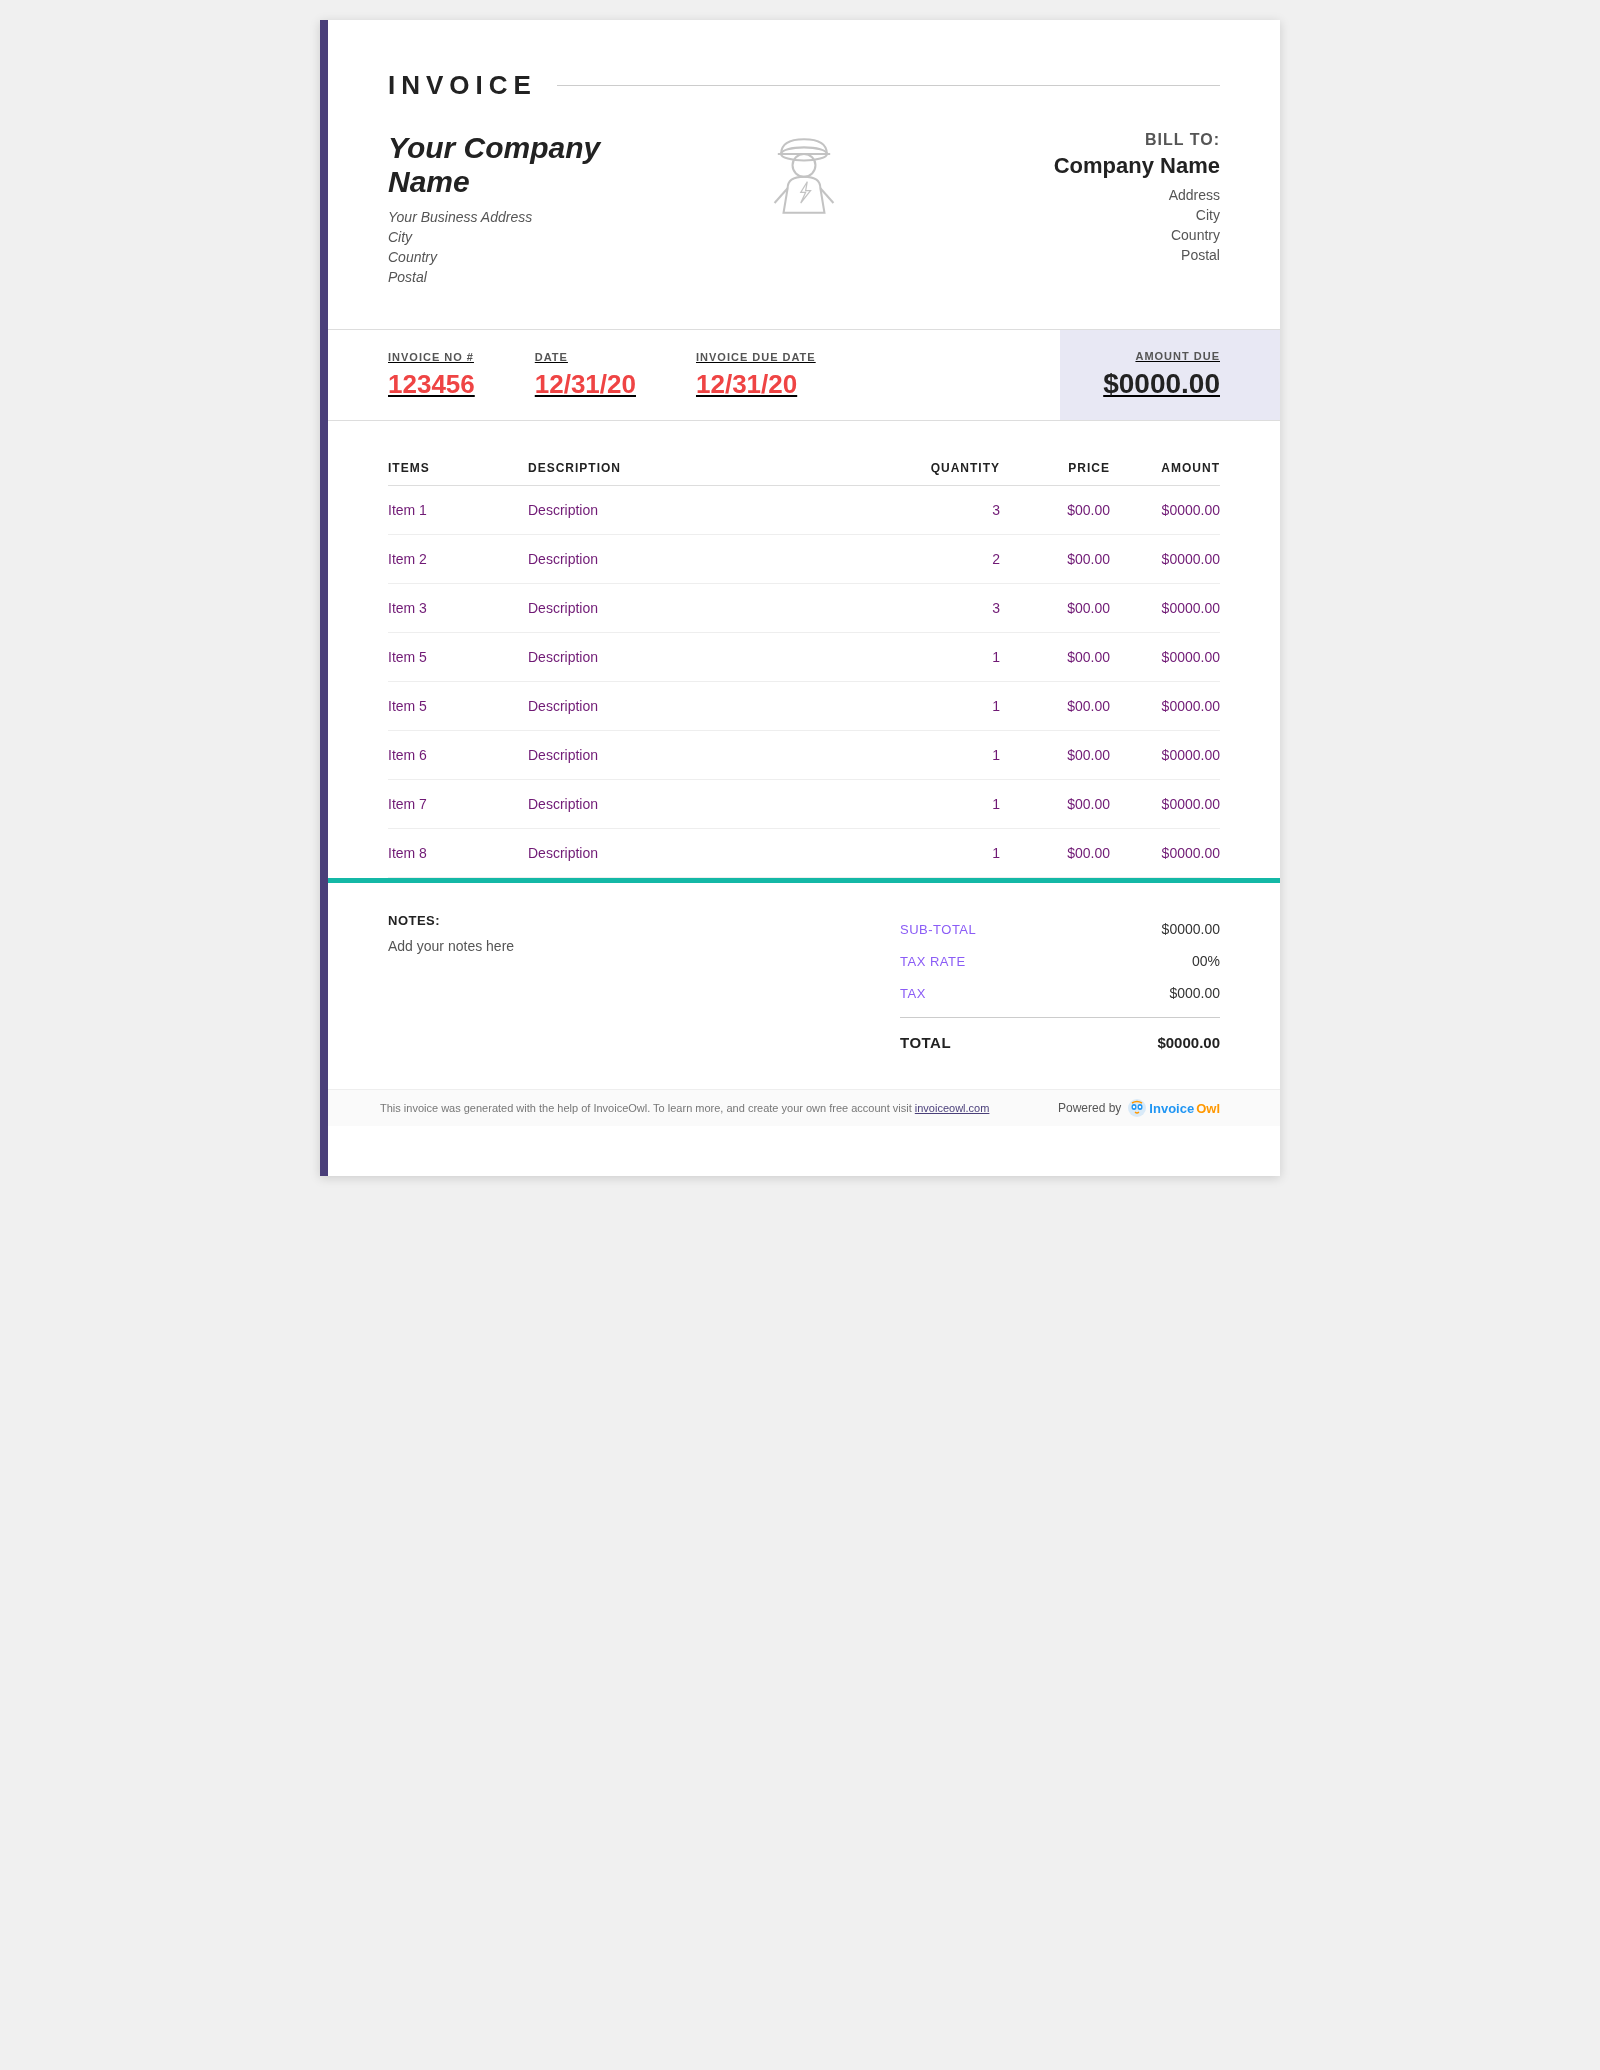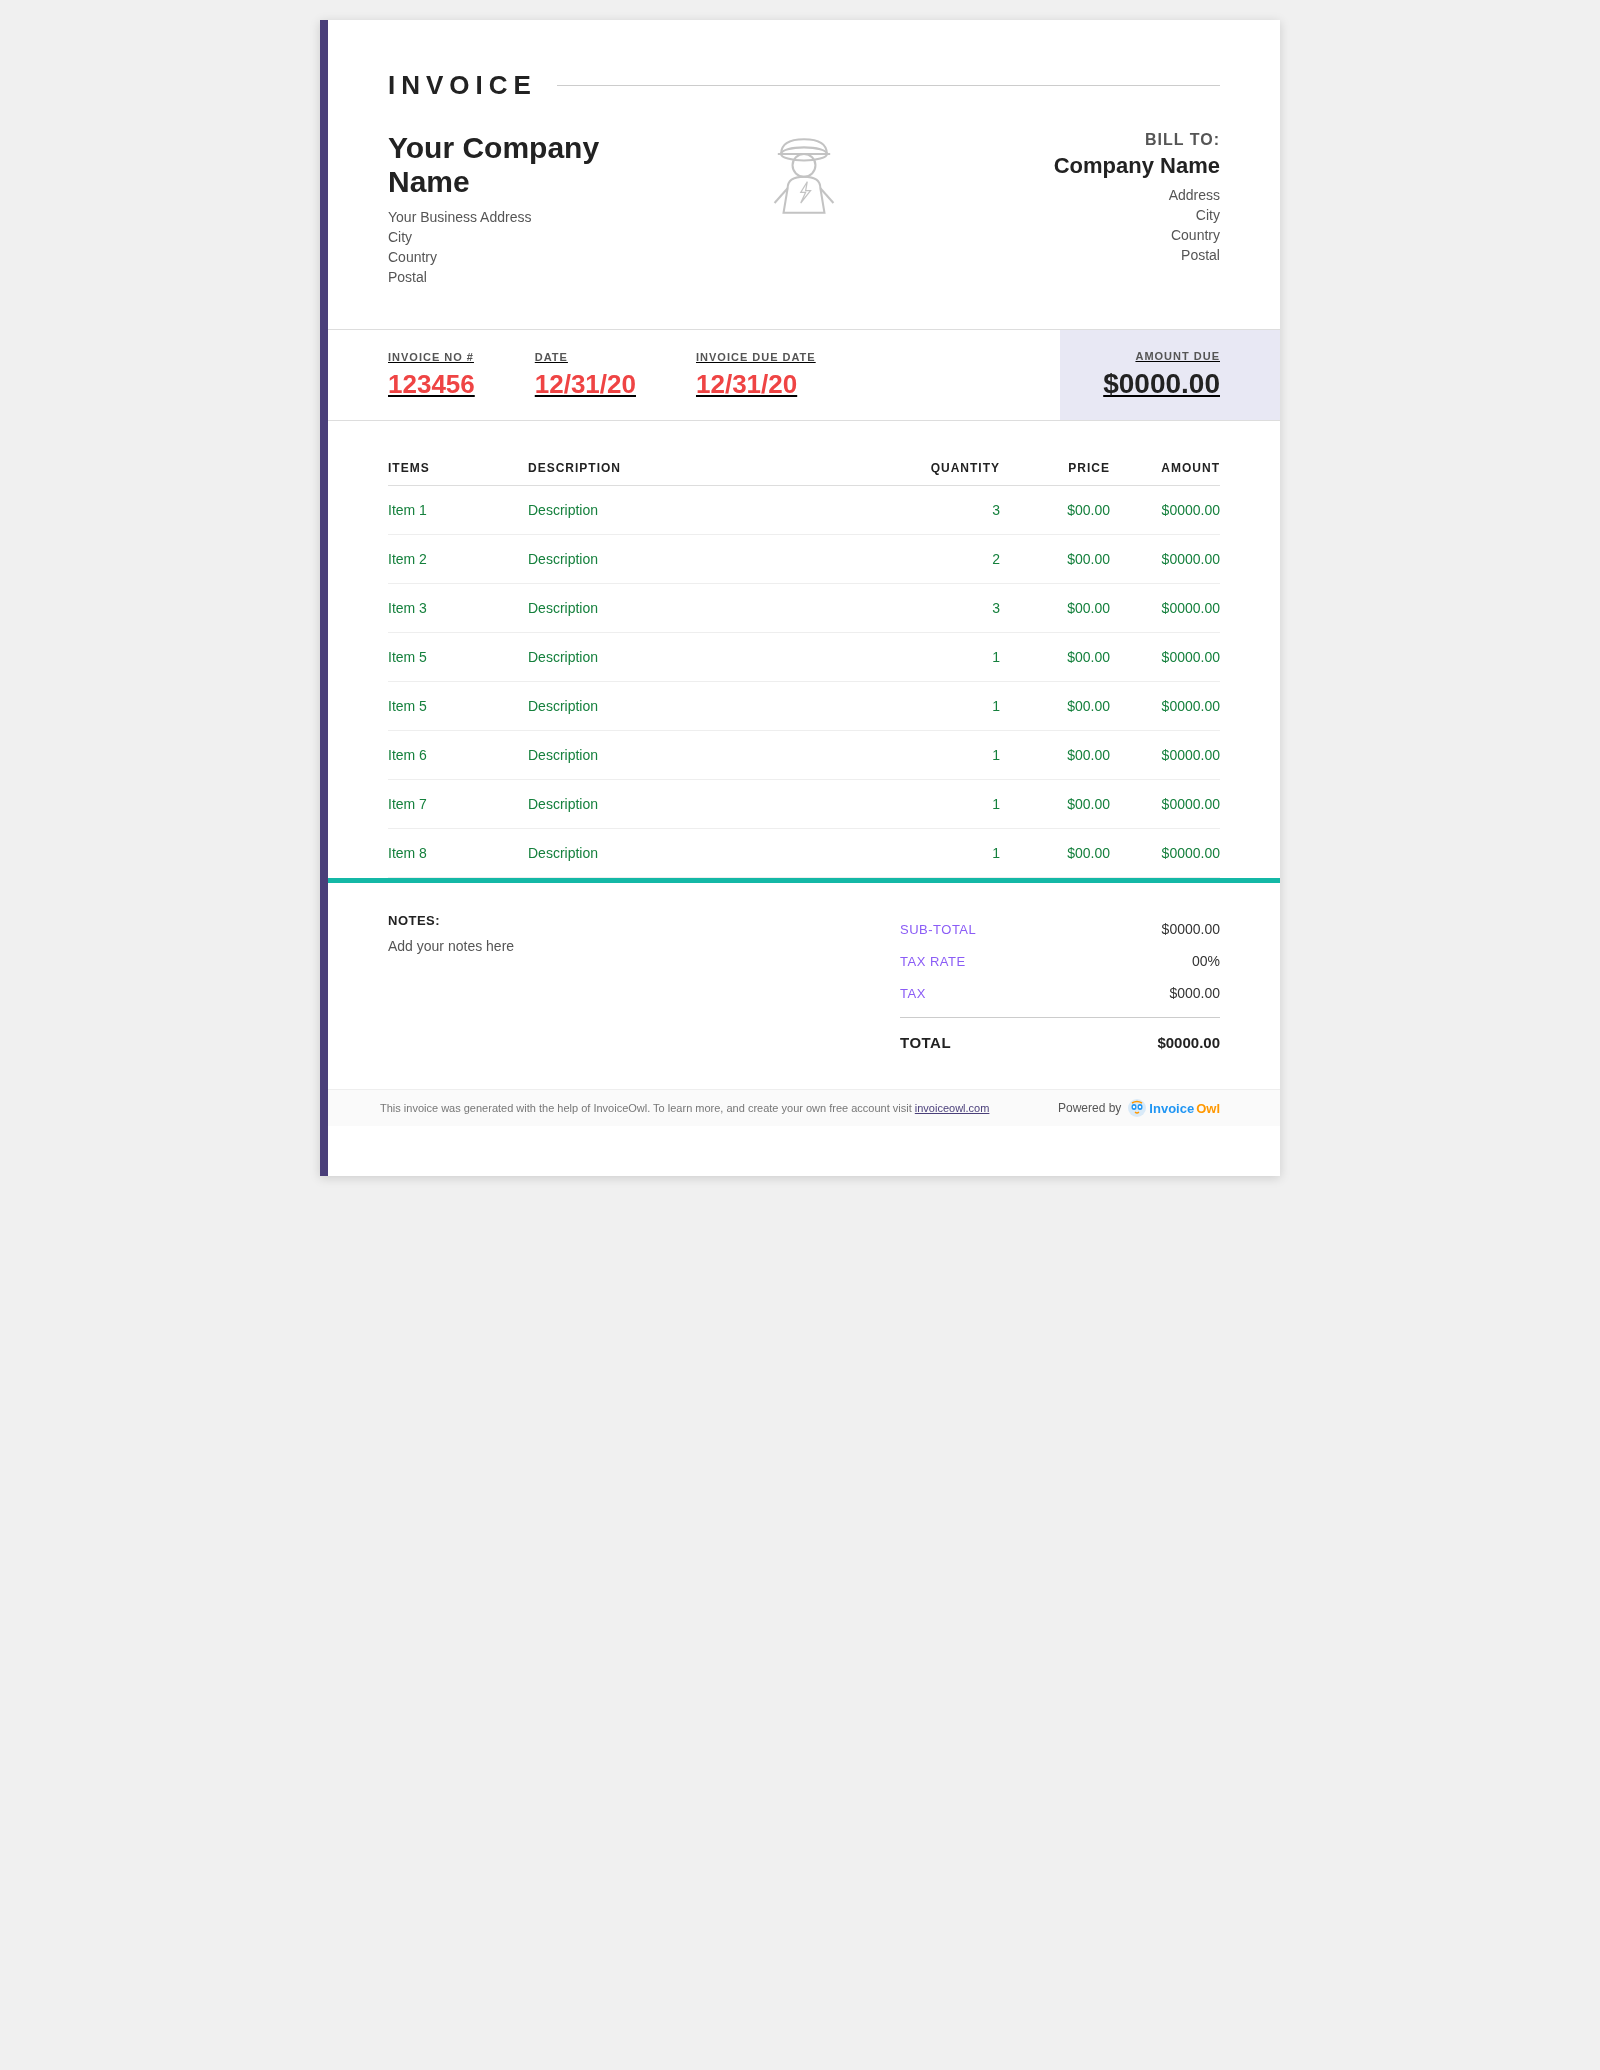--- a/index.html
+++ b/index.html
@@ -54,20 +54,21 @@
 
     
     .company-section {
       display: flex;
       justify-content: space-between;
       align-items: flex-start;
       margin-bottom: 40px;
     }
     .company-left {
       flex: 1;
+      font-style: italic;
     }
     .company-name {
       font-size: 30px;
       font-weight: 700;
       color: #222;
       margin-bottom: 10px;
     }
     .company-address-line {
       font-size: 14px;
       color: #555;
@@ -171,21 +172,21 @@
       letter-spacing: 1px;
       padding: 10px 0;
       border-bottom: 1px solid #ddd;
       text-align: left;
     }
     .items-table thead tr th.right {
       text-align: right;
     }
     .items-table tbody tr td {
       font-size: 14px;
-      color: #15803d;
+      color: #701a75;
       padding: 16px 0;
       border-bottom: 1px solid #eee;
       vertical-align: middle;
     }
     .items-table tbody tr td.right {
       text-align: right;
     }
     .col-item { width: 140px; }
     .col-desc { width: auto; }
     .col-qty { width: 100px; text-align: right; }

